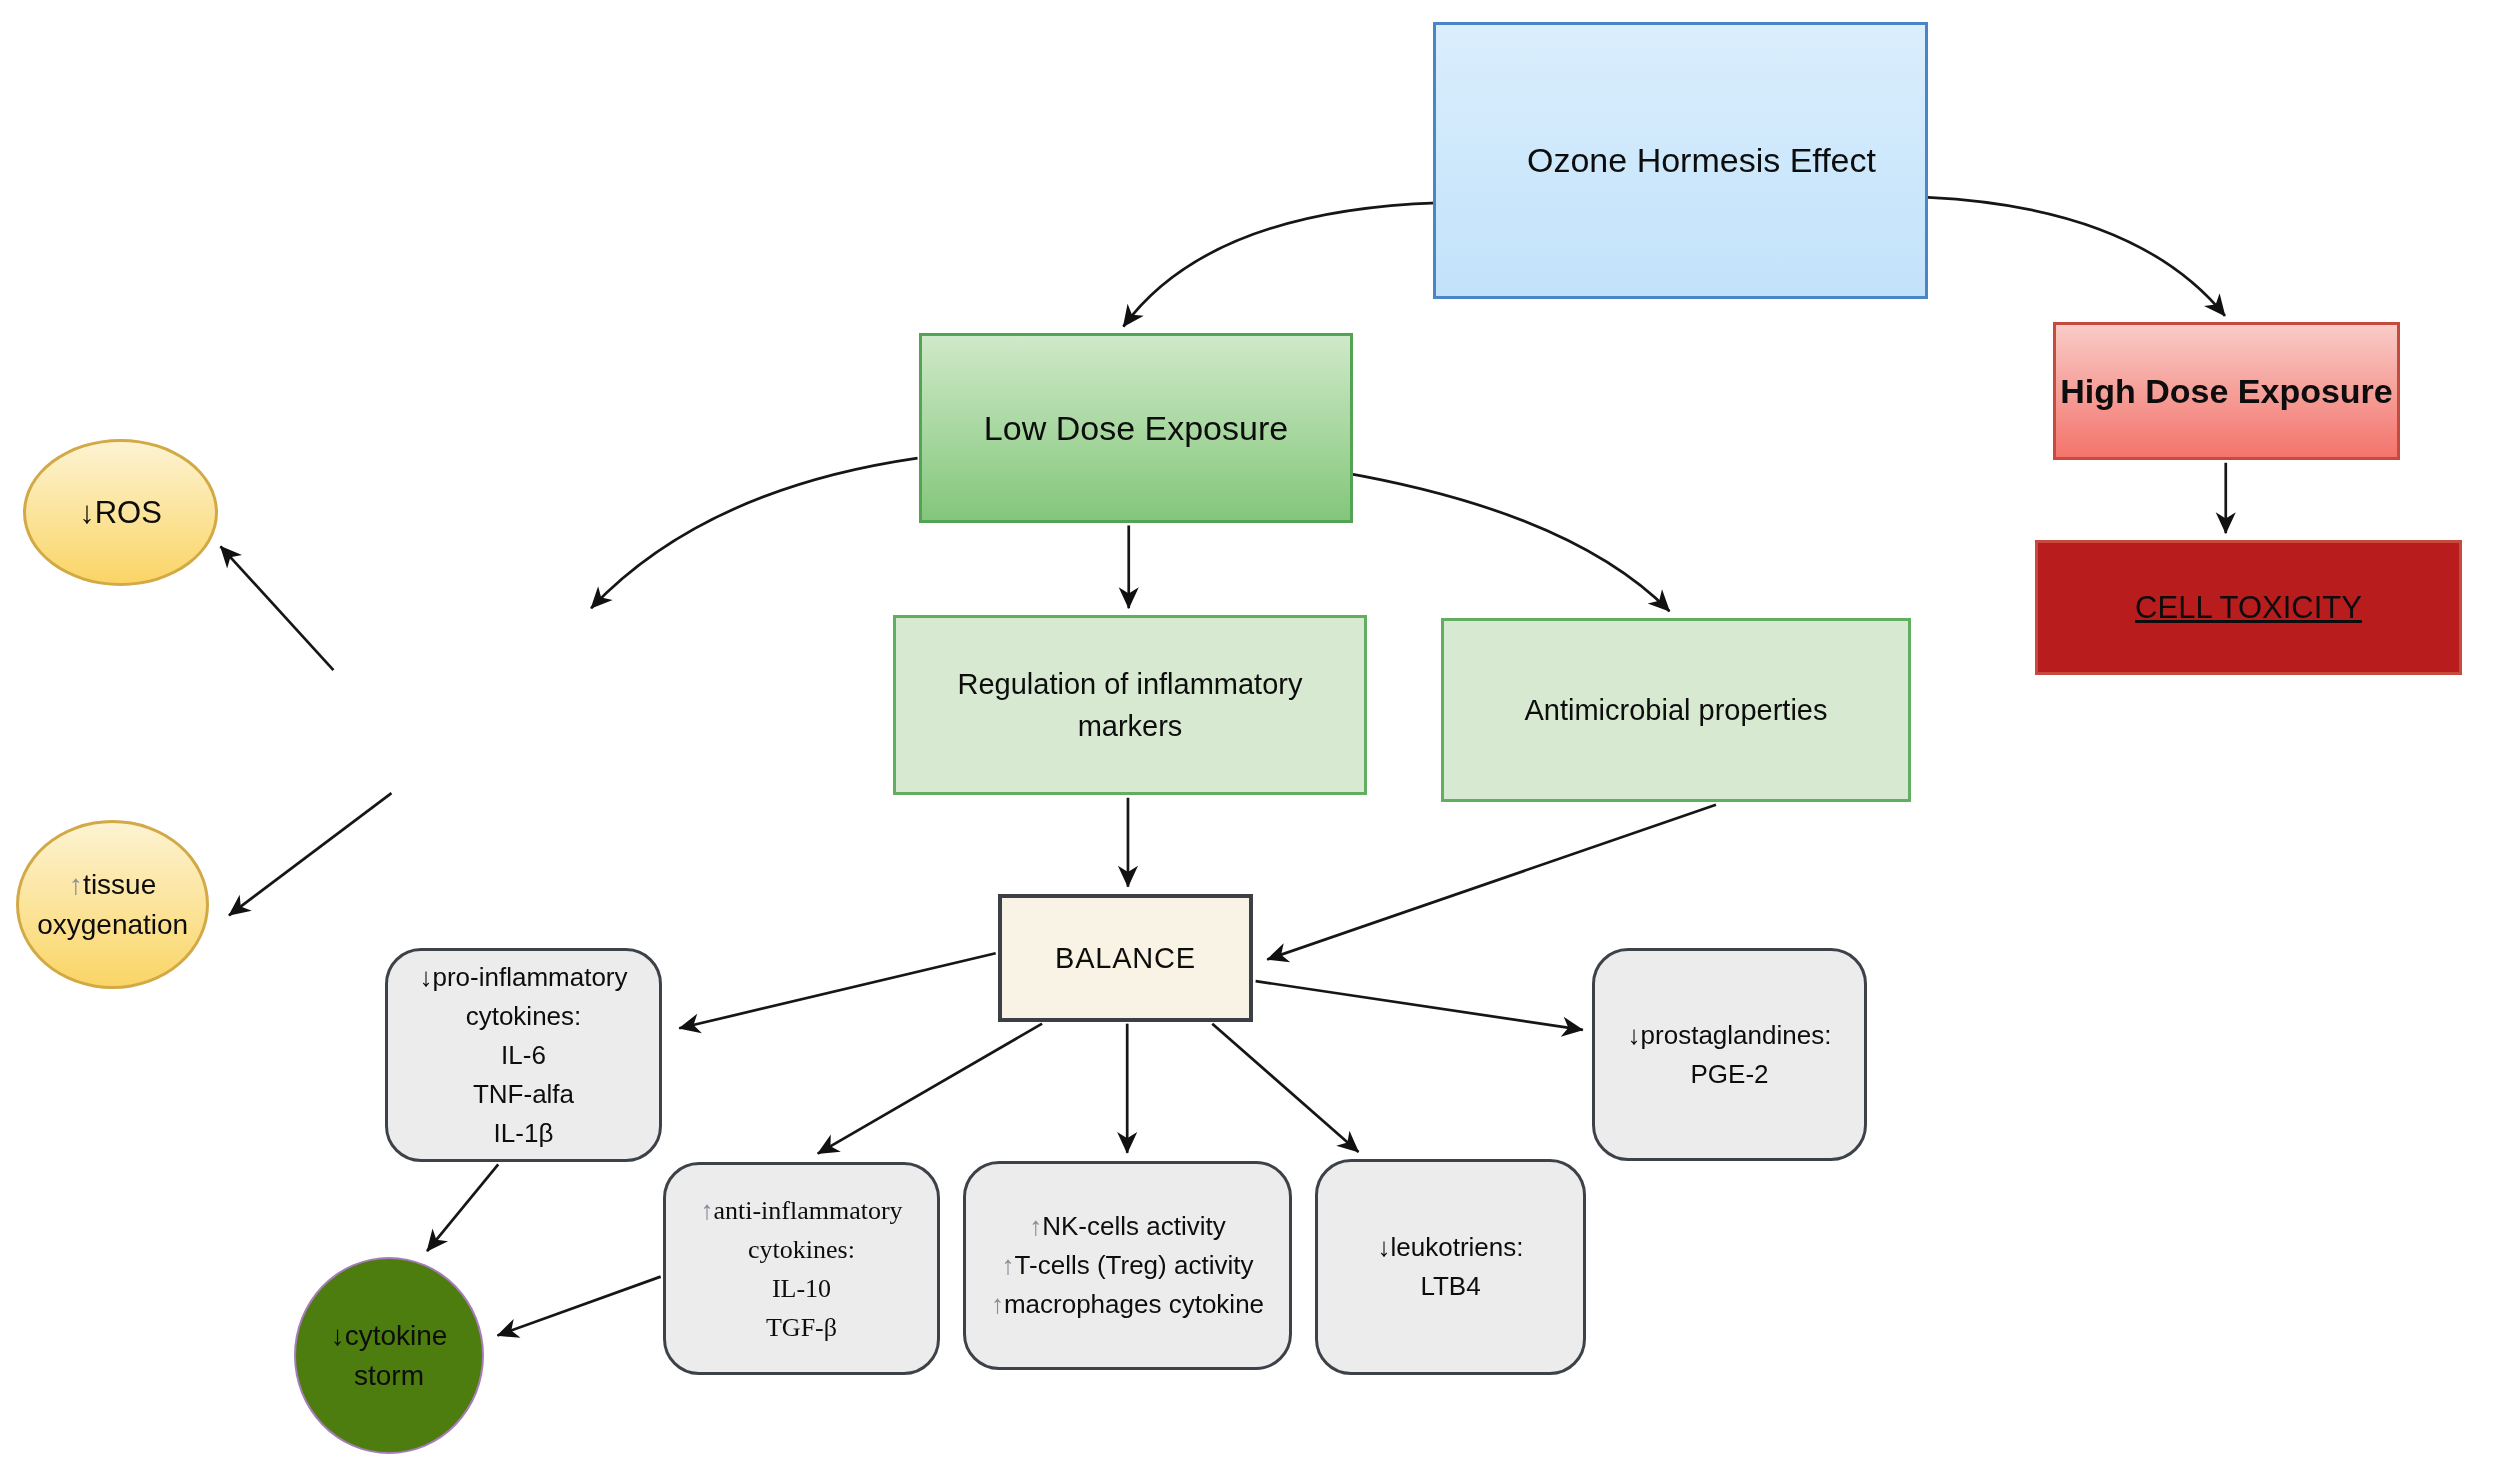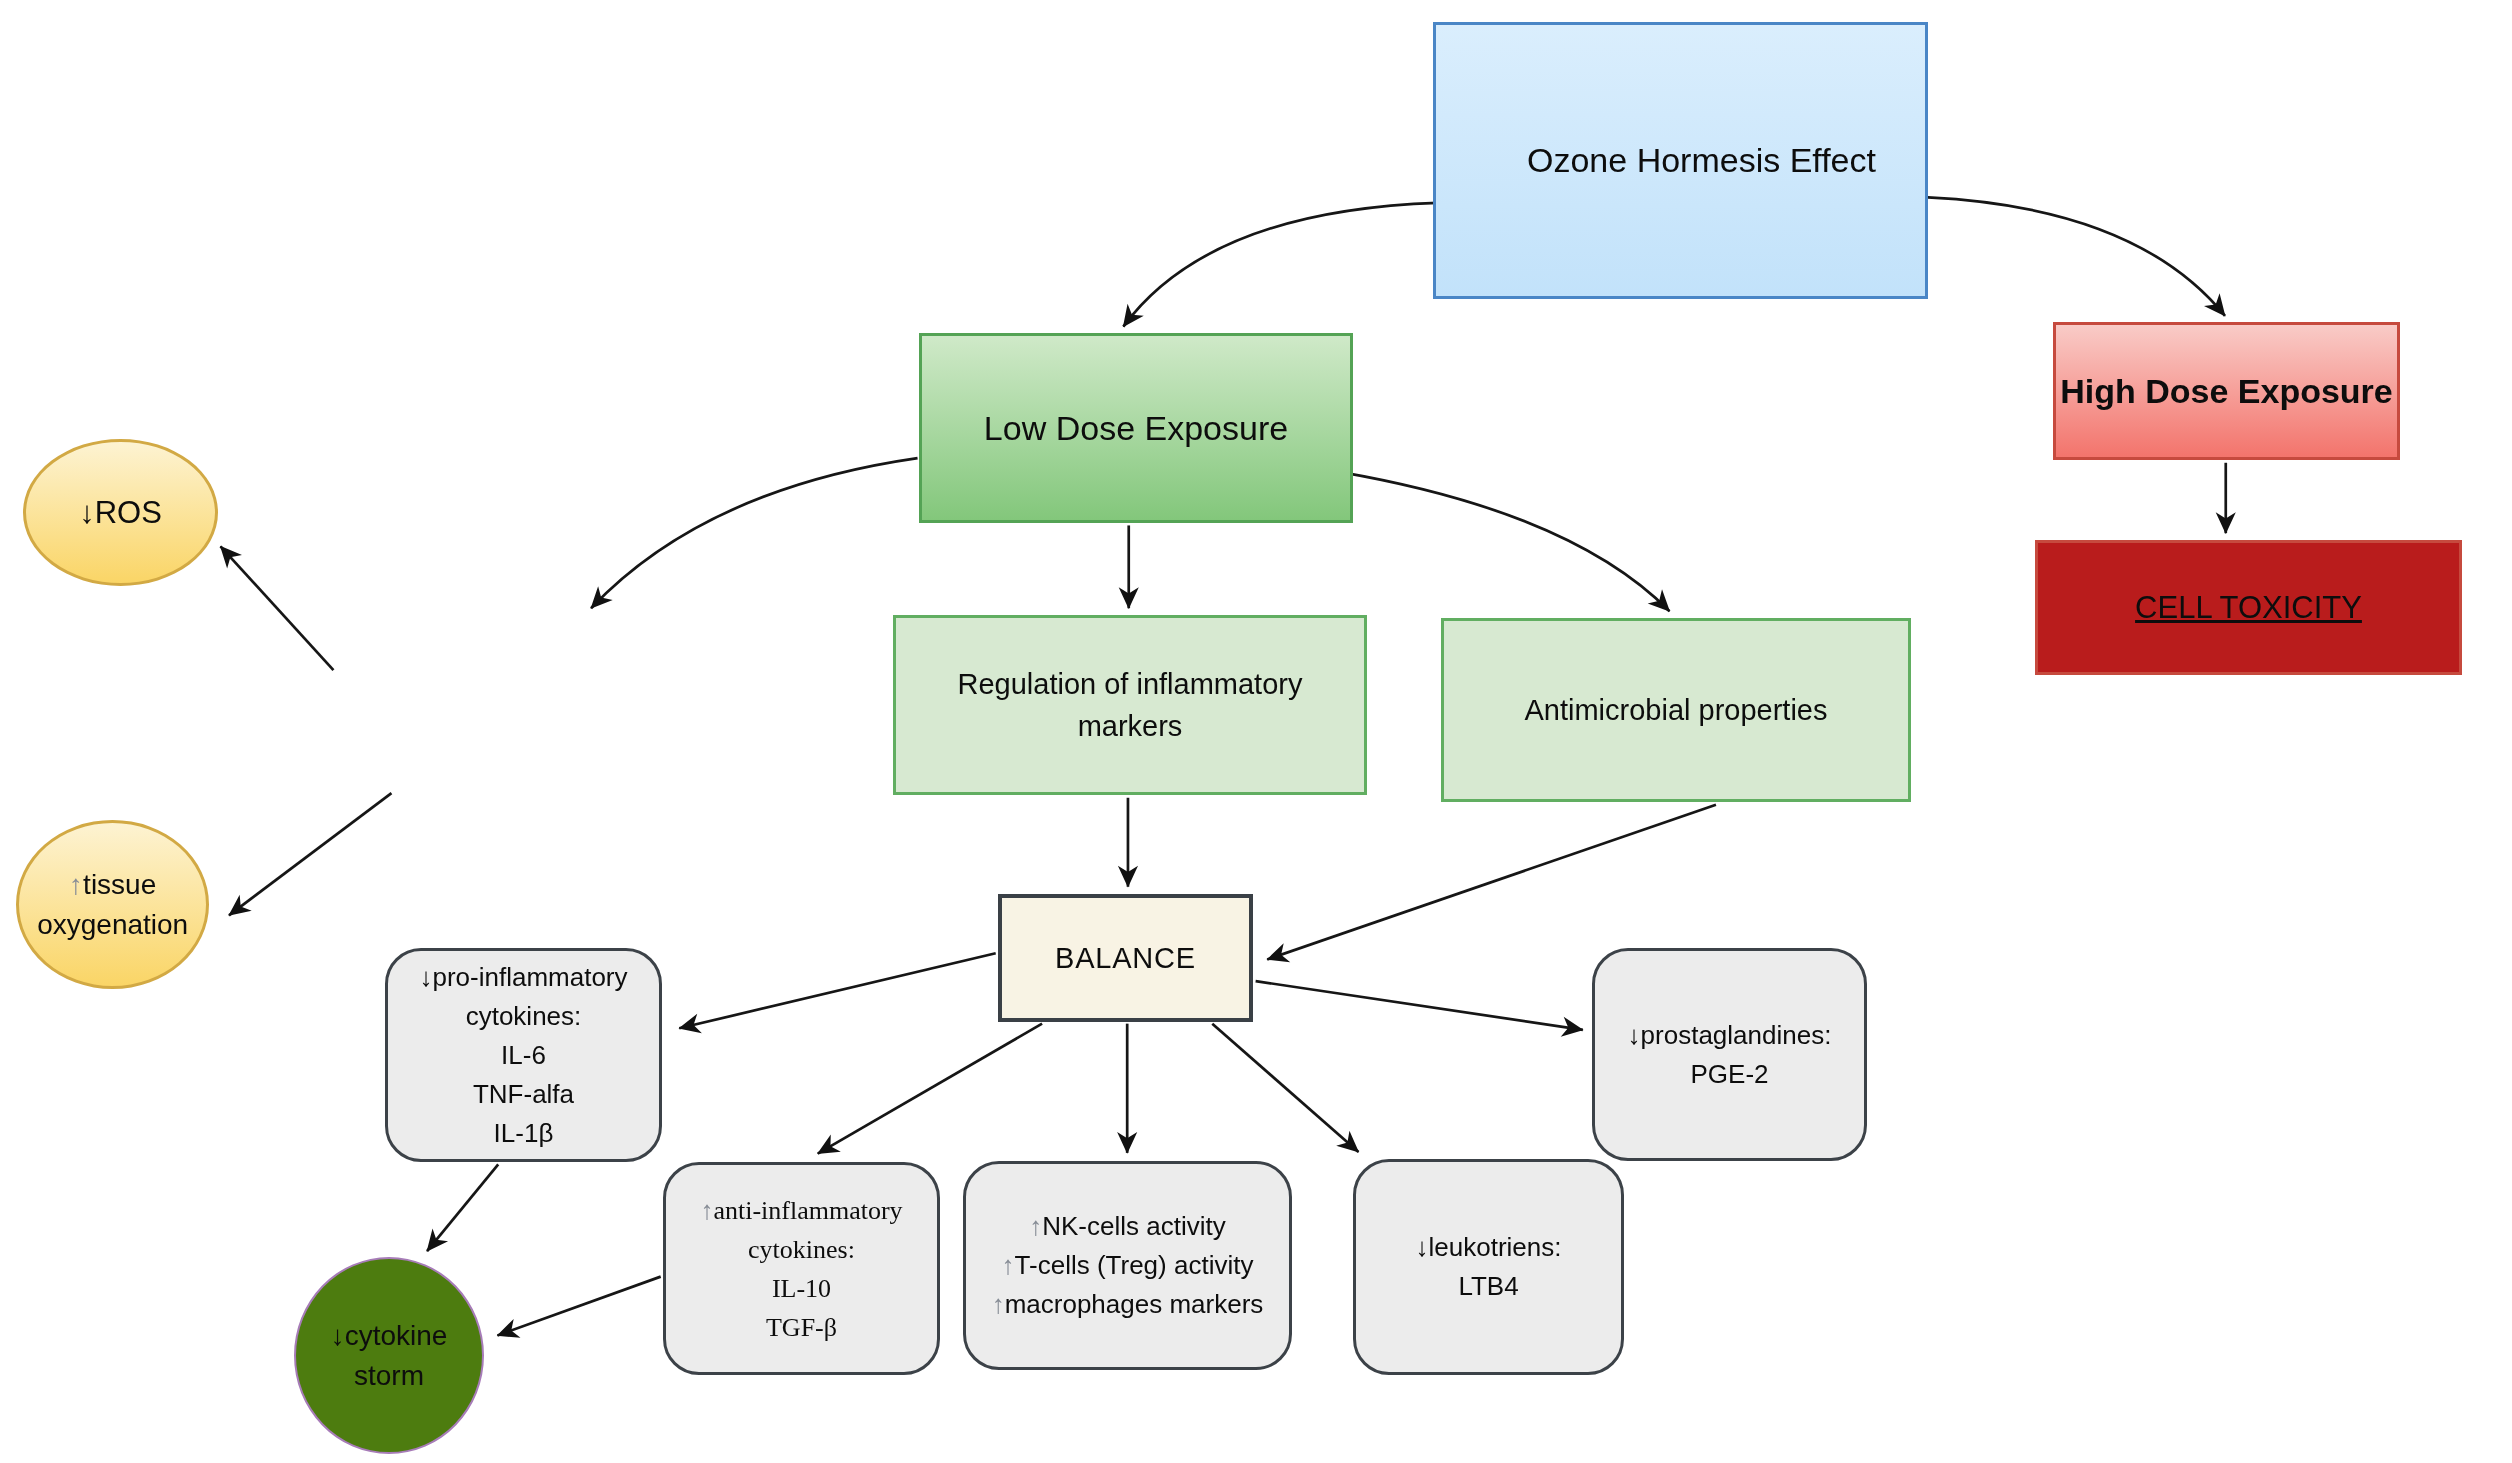--- a/index.html
+++ b/index.html
@@ -45,21 +45,21 @@
   
   #n-balance{left:998px;top:894px;width:255px;height:128px;
     background:#f8f3e4;border:4.6px solid #3a4046;font-size:29px;letter-spacing:0.8px;}
 
   
   .gray{background:#ececec;border:3.9px solid #3c4248;border-radius:36px;
     font-size:26px;line-height:1.5;}
   #n-pro{left:385px;top:948px;width:277px;height:214px;}
   #n-anti{left:663px;top:1162px;width:277px;height:213px;font-family:Liberation Serif, serif;}
   #n-nk{left:963px;top:1161px;width:329px;height:209px;}
-  #n-leuko{left:1315px;top:1159px;width:271px;height:216px;margin-left:38px;}
+  #n-leuko{left:1315px;top:1159px;width:271px;height:216px;}
   #n-prost{left:1592px;top:948px;width:275px;height:213px;}
 
   
   #n-storm{left:294px;top:1257px;width:190px;height:197px;
     background:#4d7c0f;border:2.3px solid #a77cb8;border-radius:50%;
     font-size:28px;line-height:1.4;}
 
   .glyph{font-weight:normal;}
   .g-gray{color:#878d96;}
 </style>
@@ -143,21 +143,21 @@
   <div class="node gray" id="n-anti">
     <div class="tline"><span class="glyph g-gray">↑</span><span>anti-inflammatory</span></div>
     <div class="tline">cytokines:</div>
     <div class="tline">IL-10</div>
     <div class="tline">TGF-β</div>
   </div>
 
   <div class="node gray" id="n-nk">
     <div class="tline"><span class="glyph g-gray">↑</span><span>NK-cells activity</span></div>
     <div class="tline"><span class="glyph g-gray">↑</span><span>T-cells (Treg) activity</span></div>
-    <div class="tline"><span class="glyph g-gray">↑</span><span>macrophages markers</span></div>
+    <div class="tline"><span class="glyph g-gray">↑</span><span>macrophages cytokine</span></div>
   </div>
 
   <div class="node gray" id="n-leuko">
     <div class="tline"><span class="glyph">↓</span><span>leukotriens:</span></div>
     <div class="tline">LTB4</div>
   </div>
 
   <div class="node gray" id="n-prost">
     <div class="tline"><span class="glyph">↓</span><span>prostaglandines:</span></div>
     <div class="tline">PGE-2</div>

